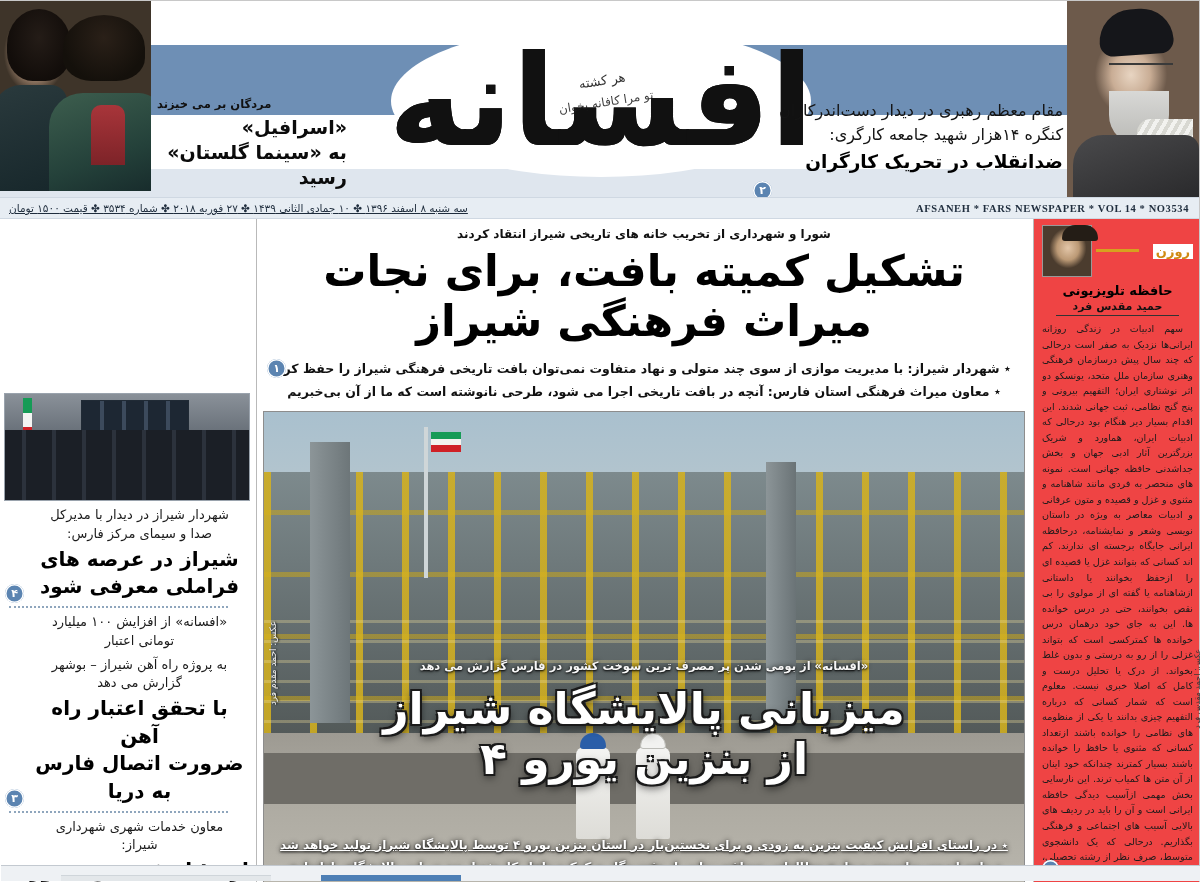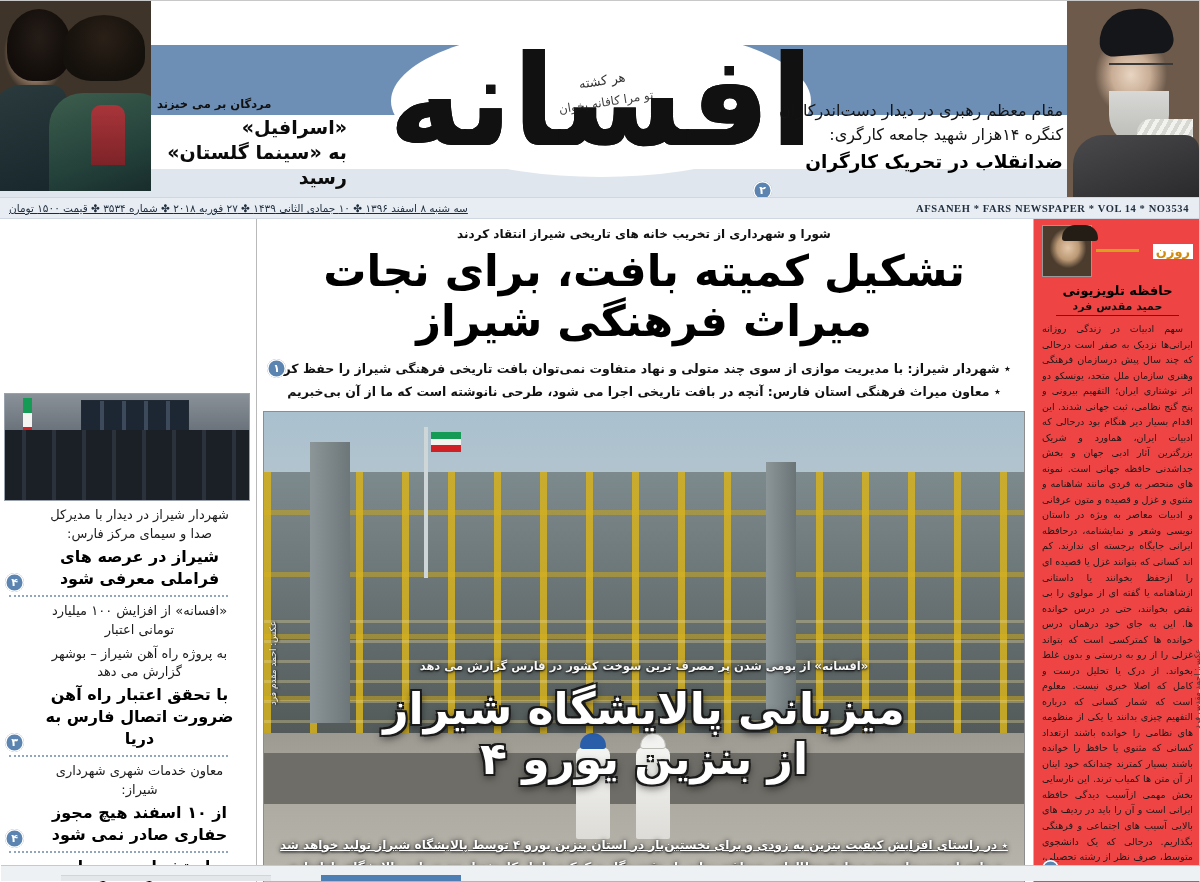--- a/index.html
+++ b/index.html
@@ -282,21 +282,21 @@
       repeating-linear-gradient(90deg,
         transparent 0 5px, #d9b79a 5px 13px, transparent 13px 30px);
   }
 
   .sb-kicker {
     font-size: 13px; color: #1b1b1b;
     text-align: center; line-height: 1.45;
     margin: 5px 10px 2px;
   }
   .sb-head {
-    font-size: 16px; font-weight: 800; color: #000;
+    font-size: 20px; font-weight: 800; color: #000;
     text-align: center; line-height: 1.38;
   }
   .sb-head.small { font-size: 15.5px; }
   .sb-dots {
     border-top: 2px dotted #8fa6bd;
     margin: 5px 22px 4px 4px;
     height: 0;
   }
   .sb-item {
     position: relative;

